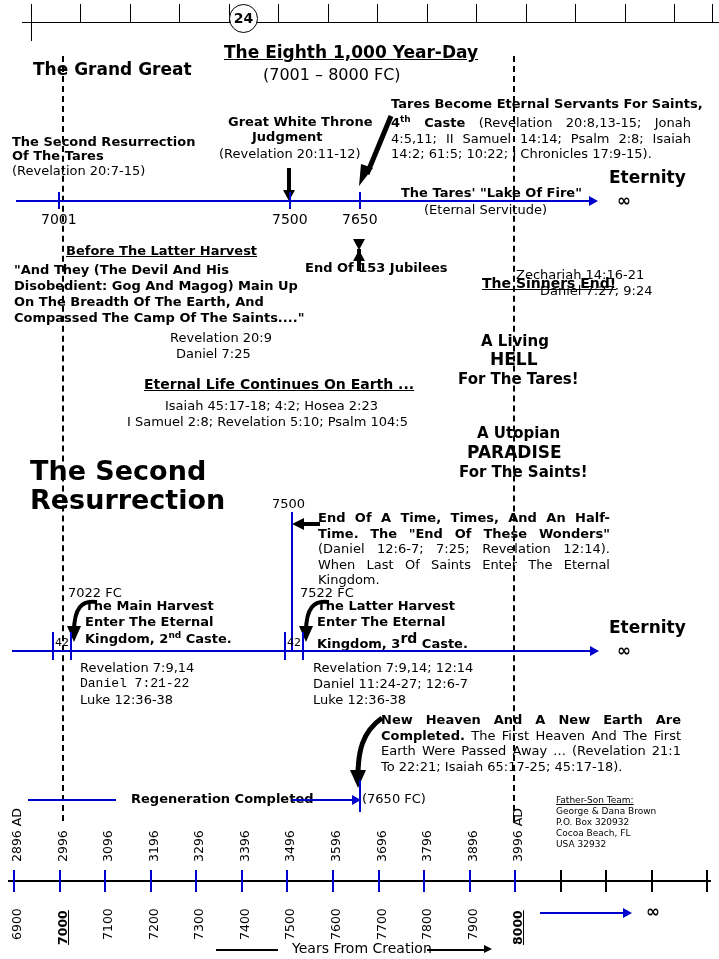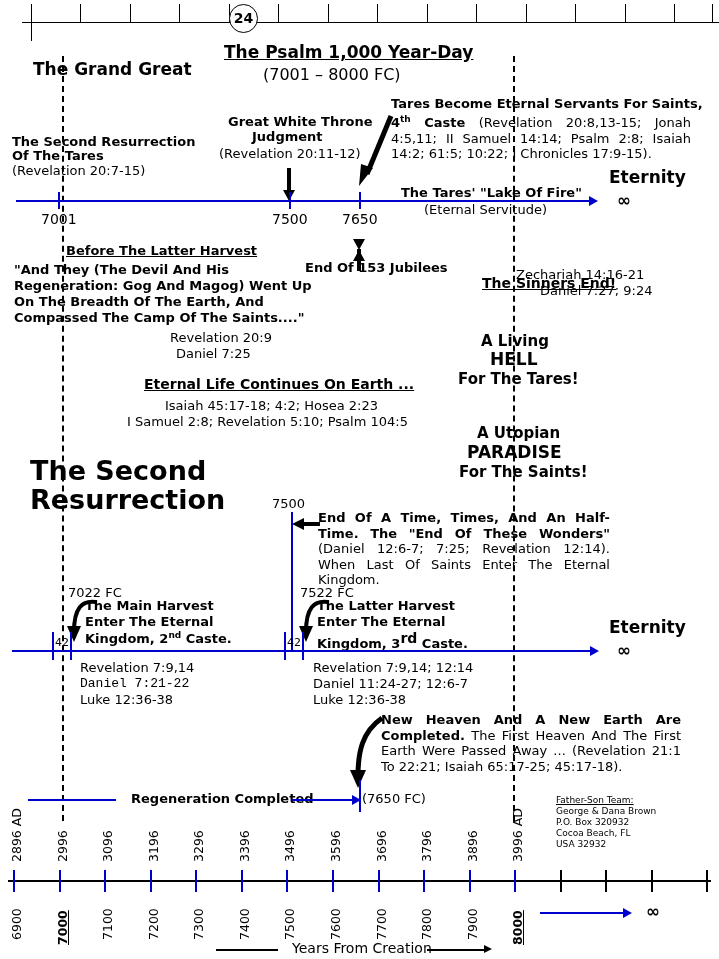--- a/index.html
+++ b/index.html
@@ -89,21 +89,21 @@
   <div class="tick" style="left:674px;top:4px;height:18px;"></div>
   <div class="tick" style="left:712px;top:4px;height:18px;"></div>
   <div class="pagebubble">24</div>
 </div>
 
 <div class="vdash" style="left:62px;top:56px;height:765px;"></div>
 <div class="vdash" style="left:513px;top:56px;height:765px;"></div>
 
 <div class="txt t17 b dj" style="left:33px;top:59px;">The Grand Great</div>
 
-<div class="txt t17 b dj u" style="left:224px;top:42px;">The Psalm 1,000 Year-Day</div>
+<div class="txt t17 b dj u" style="left:224px;top:42px;">The Eighth 1,000 Year-Day</div>
 <div class="txt t16 dj" style="left:263px;top:65px;">(7001 – 8000 FC)</div>
 
 <div class="txt t13 b dj" style="left:12px;top:134px;">The Second Resurrection</div>
 <div class="txt t13 b dj" style="left:12px;top:148px;">Of The Tares</div>
 <div class="txt t13 dj" style="left:12px;top:163px;">(Revelation 20:7-15)</div>
 
 <div class="txt t13 b dj" style="left:228px;top:114px;">Great White Throne</div>
 <div class="txt t13 b dj" style="left:252px;top:129px;">Judgment</div>
 <div class="txt t13 dj" style="left:219px;top:146px;">(Revelation 20:11-12)</div>
 <div class="arr-down" style="left:287px;top:168px;">
@@ -140,21 +140,21 @@
 <div class="txt t17 infinity" style="left:617px;top:190px;">∞</div>
 
 <div class="arr-down arr-up" style="left:357px;top:239px;">
   <div class="head" style="top:0;"></div>
   <div class="shaft" style="top:10px;height:22px;"></div>
 </div>
 <div class="txt t13 b dj" style="left:305px;top:260px;">End Of 153 Jubilees</div>
 
 <div class="txt t13 b dj u" style="left:66px;top:243px;">Before The Latter Harvest</div>
 <div class="txt t13 b dj" style="left:14px;top:262px;">"And   They   (The   Devil   And   His</div>
-<div class="txt t13 b dj" style="left:14px;top:278px;">Regeneration: Gog  And  Magog)  Went  Up</div>
+<div class="txt t13 b dj" style="left:14px;top:278px;">Disobedient: Gog  And  Magog)  Main  Up</div>
 <div class="txt t13 b dj" style="left:14px;top:294px;">On  The  Breadth  Of  The  Earth,  And</div>
 <div class="txt t13 b dj" style="left:14px;top:310px;">Compassed The Camp Of The Saints...."</div>
 <div class="txt t13 dj" style="left:170px;top:330px;">Revelation 20:9</div>
 <div class="txt t13 dj" style="left:176px;top:346px;">Daniel 7:25</div>
 
 <div class="txt t14 b dj u" style="left:144px;top:376px;">Eternal Life Continues On Earth ...</div>
 <div class="txt t13 dj" style="left:165px;top:398px;">Isaiah 45:17-18; 4:2; Hosea 2:23</div>
 <div class="txt t13 dj" style="left:127px;top:414px;">I Samuel 2:8; Revelation 5:10; Psalm 104:5</div>
 
 <div class="txt t14 b dj u" style="left:482px;top:230px;margin-top:45px;">The Sinners End!</div>

